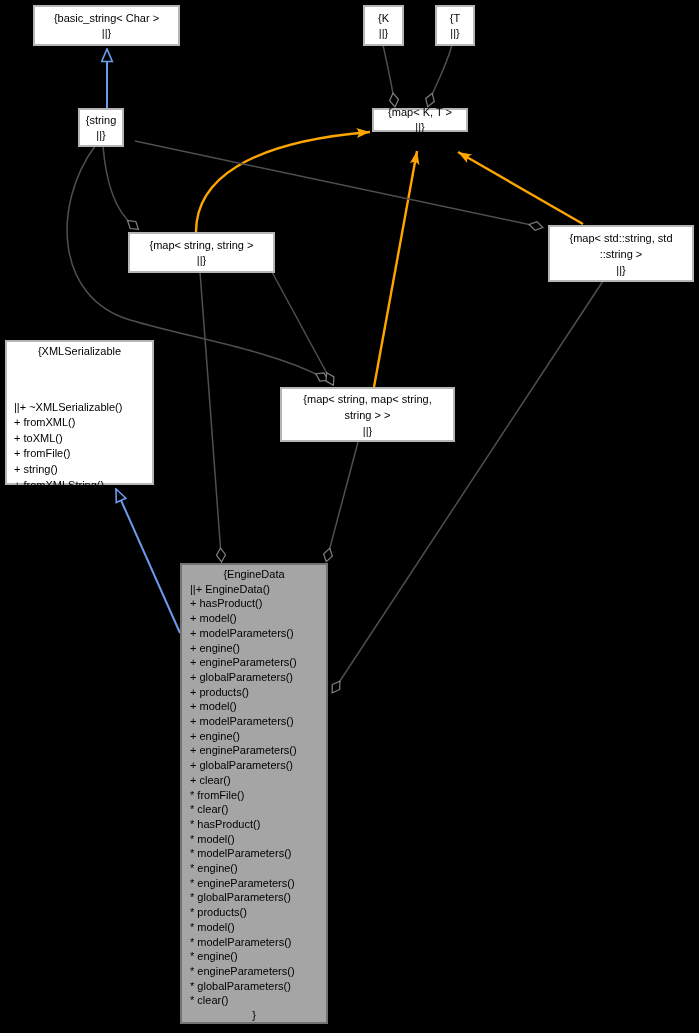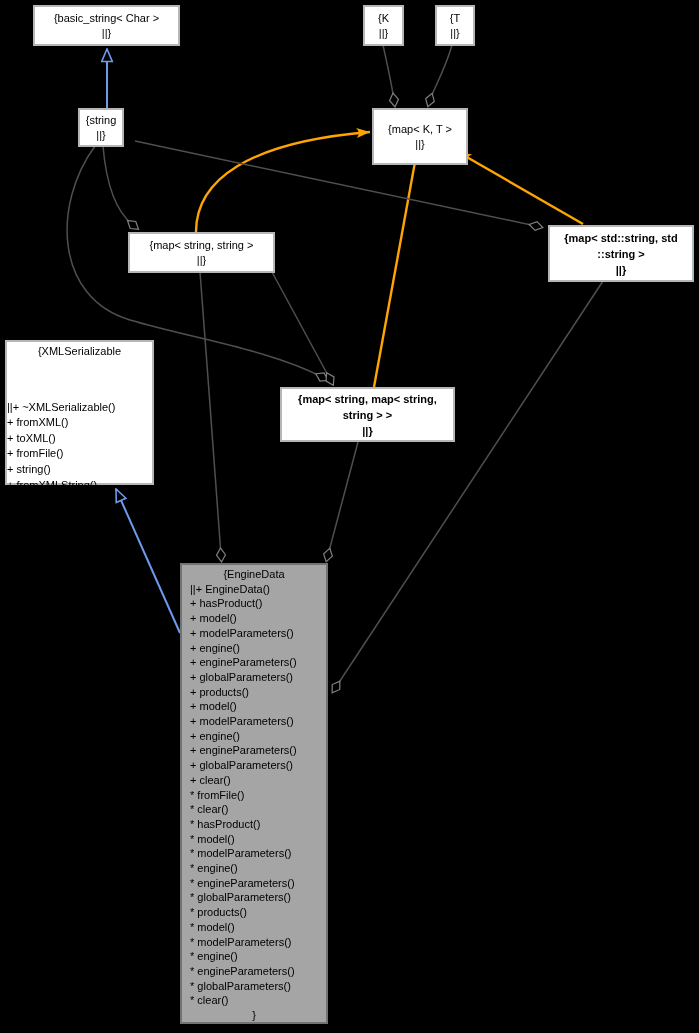--- a/index.html
+++ b/index.html
@@ -7,28 +7,28 @@
     position:relative;width:699px;height:1033px;background:var(--c-background,#000);
     font-family:"Liberation Sans",sans-serif;overflow:hidden;
   }
   .edges{position:absolute;left:0;top:0;width:699px;height:1033px;}
   .node{
     position:absolute;box-sizing:border-box;background:var(--c-node-fill,#fff);
     border:2px solid var(--c-node-border,#b6b6b6);color:var(--c-text,#000);
     font-size:11px;line-height:15px;text-align:center;
     display:flex;flex-direction:column;justify-content:center;
   }
-  .node.wide3{line-height:16px;font-weight:bold;}
+  .node.wide3{line-height:16px;}
   .node.record{
     justify-content:flex-start;text-align:left;padding:2px 0 0 0;
   }
   .record .title,.record .closing{text-align:center;}
   .members div{text-align:left;padding-left:8px;white-space:nowrap;}
   .n-xml{line-height:15.6px;gap:40px;}
-  .n-xml .members div{padding-left:0;}
+  .n-xml .members div{padding-left:7px;}
   .n-engine{
     background:var(--c-focus-fill,#a5a5a5);
     border-color:var(--c-focus-border,#737373);
     line-height:14.7px;
   }
 </style>
 </head>
 <body>
 
 <div class="canvas">
@@ -77,21 +77,21 @@
   <div class="node" style="left:435px;top:5px;width:40px;height:41px;">
     <div>{T</div>
     <div>||}</div>
   </div>
 
   <div class="node" style="left:78px;top:108px;width:46px;height:39px;">
     <div>{string</div>
     <div>||}</div>
   </div>
 
-  <div class="node" style="left:372px;top:108px;width:96px;height:57px;">
+  <div class="node" style="left:372px;top:108px;width:96px;height:24px;">
     <div>{map&lt; K, T &gt;</div>
     <div>||}</div>
   </div>
 
   <div class="node" style="left:128px;top:232px;width:147px;height:41px;text-align:center;">
     <div>{map&lt; string, string &gt;</div>
     <div>||}</div>
   </div>
 
   <div class="node wide3" style="left:548px;top:225px;width:146px;height:57px;">

